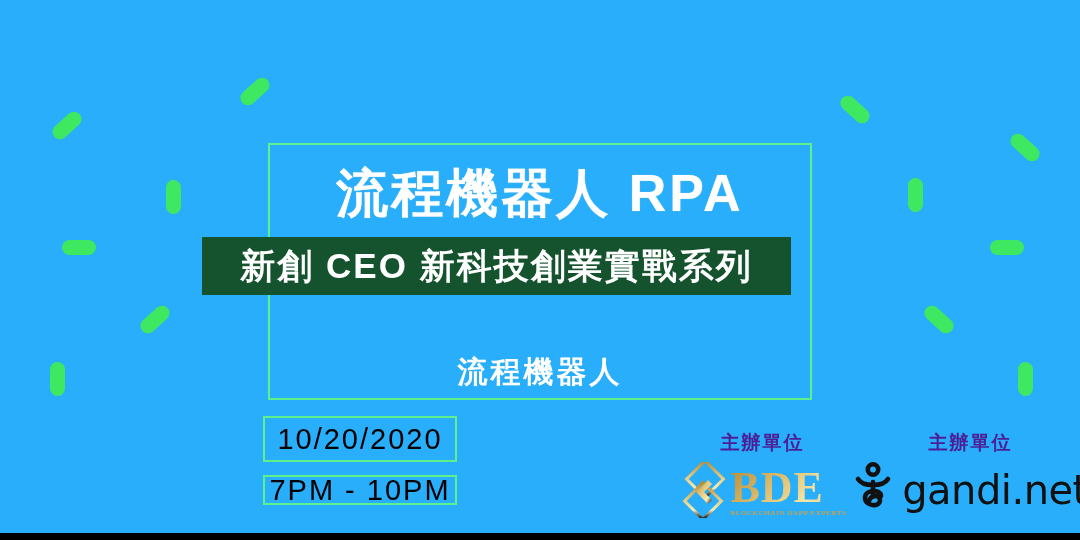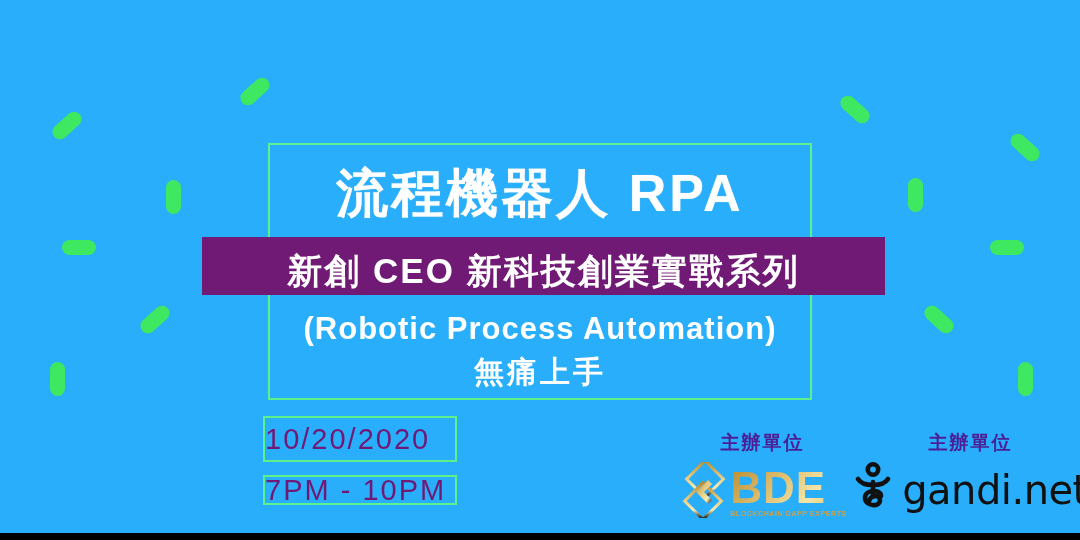--- a/index.html
+++ b/index.html
@@ -51,25 +51,25 @@
     line-height: 1;
     margin-top: 24px;
     text-shadow: 0 0 1px rgba(255,255,255,.6);
   }
 
   
   #green-banner {
     position: absolute;
     left: 202px;
     top: 237px;
-    width: 683px;
+    width: 589px;
     height: 58px;
-    background: #701a75;
-    display: flex;
-    align-items: flex-end;
+    background: #14532d;
+    display: flex;
+    align-items: center;
     justify-content: center;
   }
   #green-banner-text {
     color: #ffffff;
     font-size: 35px;
     font-weight: bold;
     letter-spacing: 2px;
     white-space: nowrap;
   }
 
@@ -97,22 +97,22 @@
     letter-spacing: 3px;
   }
 
   
   .info-box {
     position: absolute;
     border: 2px solid #5ef08a;
     box-sizing: border-box;
     display: flex;
     align-items: center;
-    justify-content: flex-start;
-    color: #701a75;
+    justify-content: center;
+    color: #000000;
     font-size: 29px;
     letter-spacing: 2px;
     font-weight: normal;
   }
   #date-box { left: 263px; top: 416px; width: 194px; height: 46px; }
   #time-box { left: 263px; top: 475px; width: 194px; height: 30px; }
 
   
   .sponsor-block {
     position: absolute;
@@ -128,20 +128,21 @@
   #organizer-block { left: 660px; top: 430px; width: 205px; }
   #venue-block     { left: 868px; top: 430px; width: 205px; }
 
   
   #bde-logo {
     display: flex;
     align-items: center;
     justify-content: center;
     gap: 0;
     margin-top: 2px;
+    font-family: Liberation Serif, serif;
   }
   #bde-wordmark-wrap { text-align: left; }
   #bde-wordmark {
     font-size: 44px;
     font-weight: bold;
     line-height: .95;
     letter-spacing: 1px;
     background: linear-gradient(135deg, #b98a2e 0%, #e0c070 40%, #f4e6a8 70%, #d9b45a 100%);
     -webkit-background-clip: text;
     background-clip: text;
@@ -205,23 +206,22 @@
   <div id="title-frame"></div>
 
   <div id="title-stack">
     <div id="main-title">流程機器人 RPA</div>
   </div>
 
   <div id="green-banner">
     <span id="green-banner-text">新創 CEO 新科技創業實戰系列</span>
   </div>
 
-  <div id="sub-en">(Robotic Process Automation)</div>
-
-  <div id="sub-zh">無痛上手</div>
+
+  <div id="sub-zh">流程機器人</div>
 
   <div class="info-box" id="date-box">
     <span>10/20/2020</span>
   </div>
 
   <div class="info-box" id="time-box">
     <span>7PM - 10PM</span>
   </div>
 
   <div class="sponsor-block" id="organizer-block">

